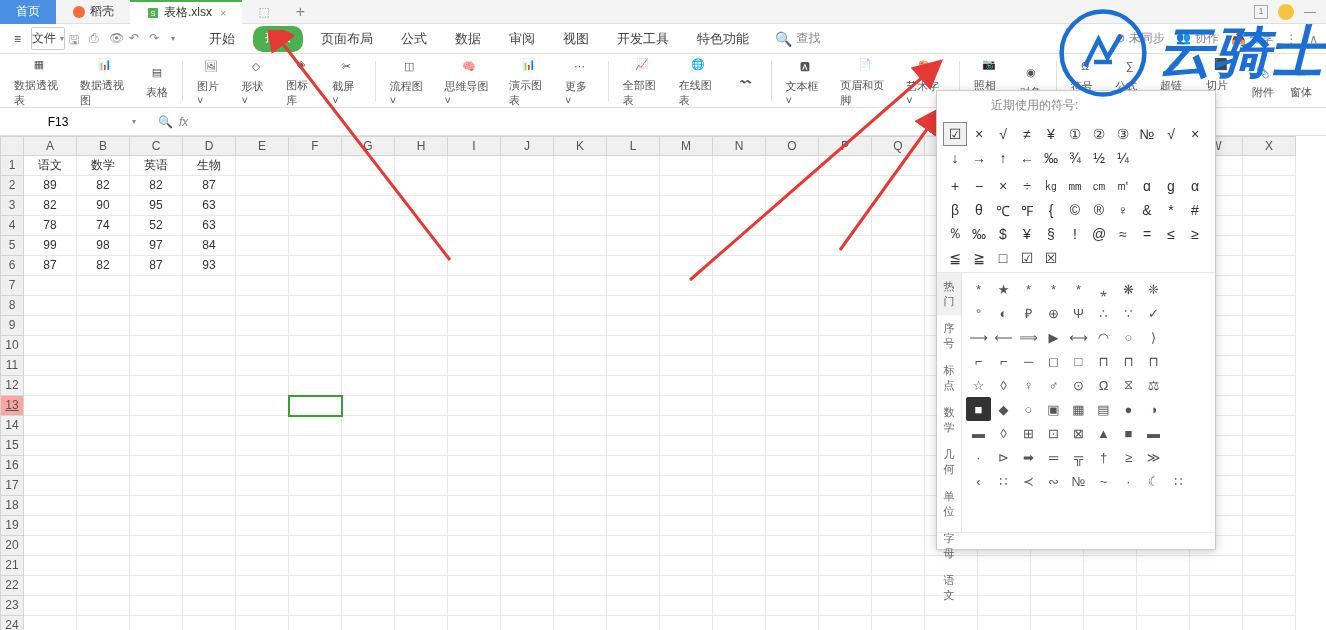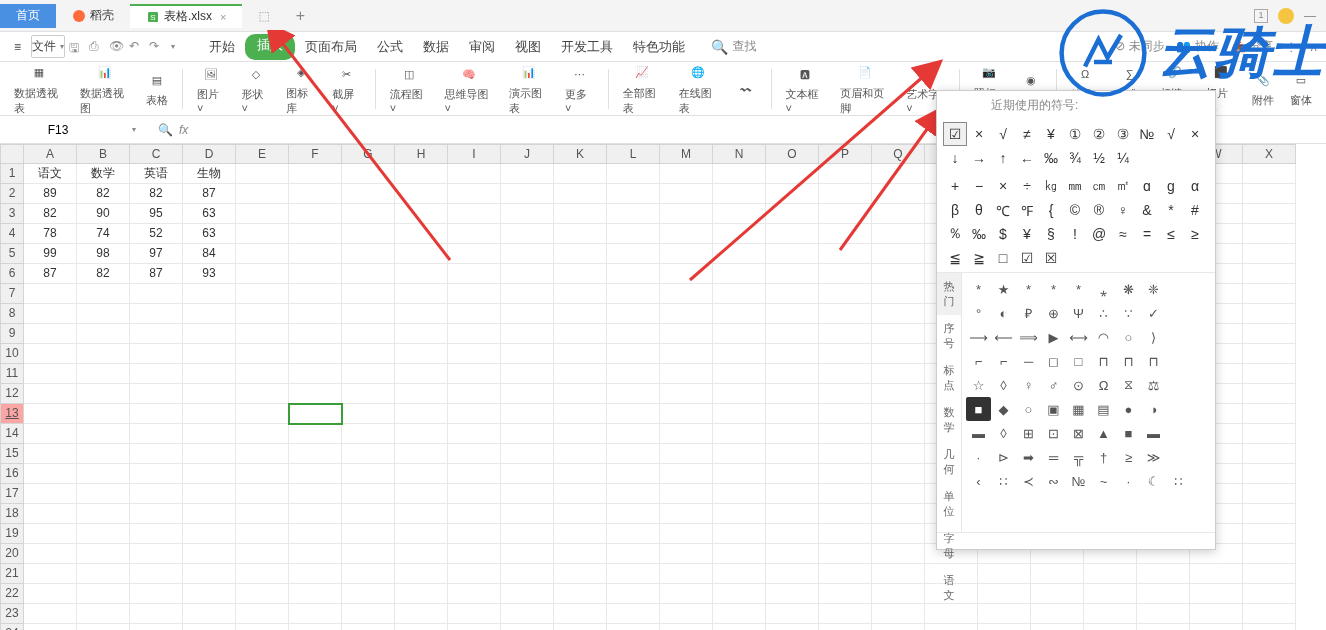--- a/index.html
+++ b/index.html
@@ -1,32 +1,32 @@
 <!DOCTYPE html>
 <html><head>
 <meta charset="utf-8">
 <style>
 * { margin: 0; padding: 0; box-sizing: border-box; }
 body { font-family: "Microsoft YaHei", Arial, sans-serif; font-size: 12px; background: #fff; color: #333; width: 1326px; height: 630px; overflow: hidden; position: relative; }
 
 
-.top-tabs { height: 32px; background: #f4f4f4; display: flex; align-items: center; border-bottom: 1px solid #e0e0e0; }
+.top-tabs { height: 24px; background: #f4f4f4; display: flex; align-items: center; border-bottom: 1px solid #e0e0e0; }
 .tab { height: 24px; padding: 0 16px; display: flex; align-items: center; font-size: 12px; cursor: pointer; }
 .tab.active-home { background: #4a90e2; color: #fff; }
 .tab-icon { width: 14px; height: 14px; margin-right: 4px; display: inline-flex; }
 .tab-close { margin-left: 8px; color: #999; font-size: 11px; }
 .add-tab { padding: 0 10px; color: #888; font-size: 16px; }
 .tab-right { margin-left: auto; display: flex; align-items: center; padding-right: 10px; gap: 10px; color: #888; }
 
 
 .menu-row { height: 30px; display: flex; align-items: center; border-bottom: 1px solid #e0e0e0; padding: 0 8px; gap: 4px; }
 .menu-btn { padding: 2px 6px; font-size: 12px; color: #444; display: flex; align-items: center; gap: 2px; }
 .file-btn { border: 1px solid #ccc; border-radius: 2px; padding: 2px 0; }
 .qa-icon { width: 16px; height: 16px; display: inline-flex; color: #888; }
-.ribbon-tabs { display: flex; margin-left: 20px; gap: 0; }
+.ribbon-tabs { display: flex; margin-left: 20px; gap: 8px; }
 .ribbon-tab { padding: 4px 10px; font-size: 13px; color: #444; cursor: pointer; }
 .ribbon-tab.active { background: #4caf50; color: #fff; border-radius: 10px; padding: 2px 12px; }
 .search-box { margin-left: 12px; display: flex; align-items: center; gap: 4px; color: #888; }
 .search-icon { font-size: 14px; }
 .menu-right { margin-left: auto; display: flex; align-items: center; gap: 12px; color: #888; font-size: 12px; }
 
 
 .ribbon { height: 54px; border-bottom: 1px solid #e0e0e0; display: flex; align-items: center; padding: 0 8px; gap: 4px; position: relative; }
 .ribbon-item { display: flex; flex-direction: column; align-items: center; gap: 2px; padding: 2px 6px; font-size: 11px; color: #555; cursor: pointer; }
 .ribbon-icon { width: 22px; height: 22px; display: inline-flex; align-items: center; justify-content: center; }

